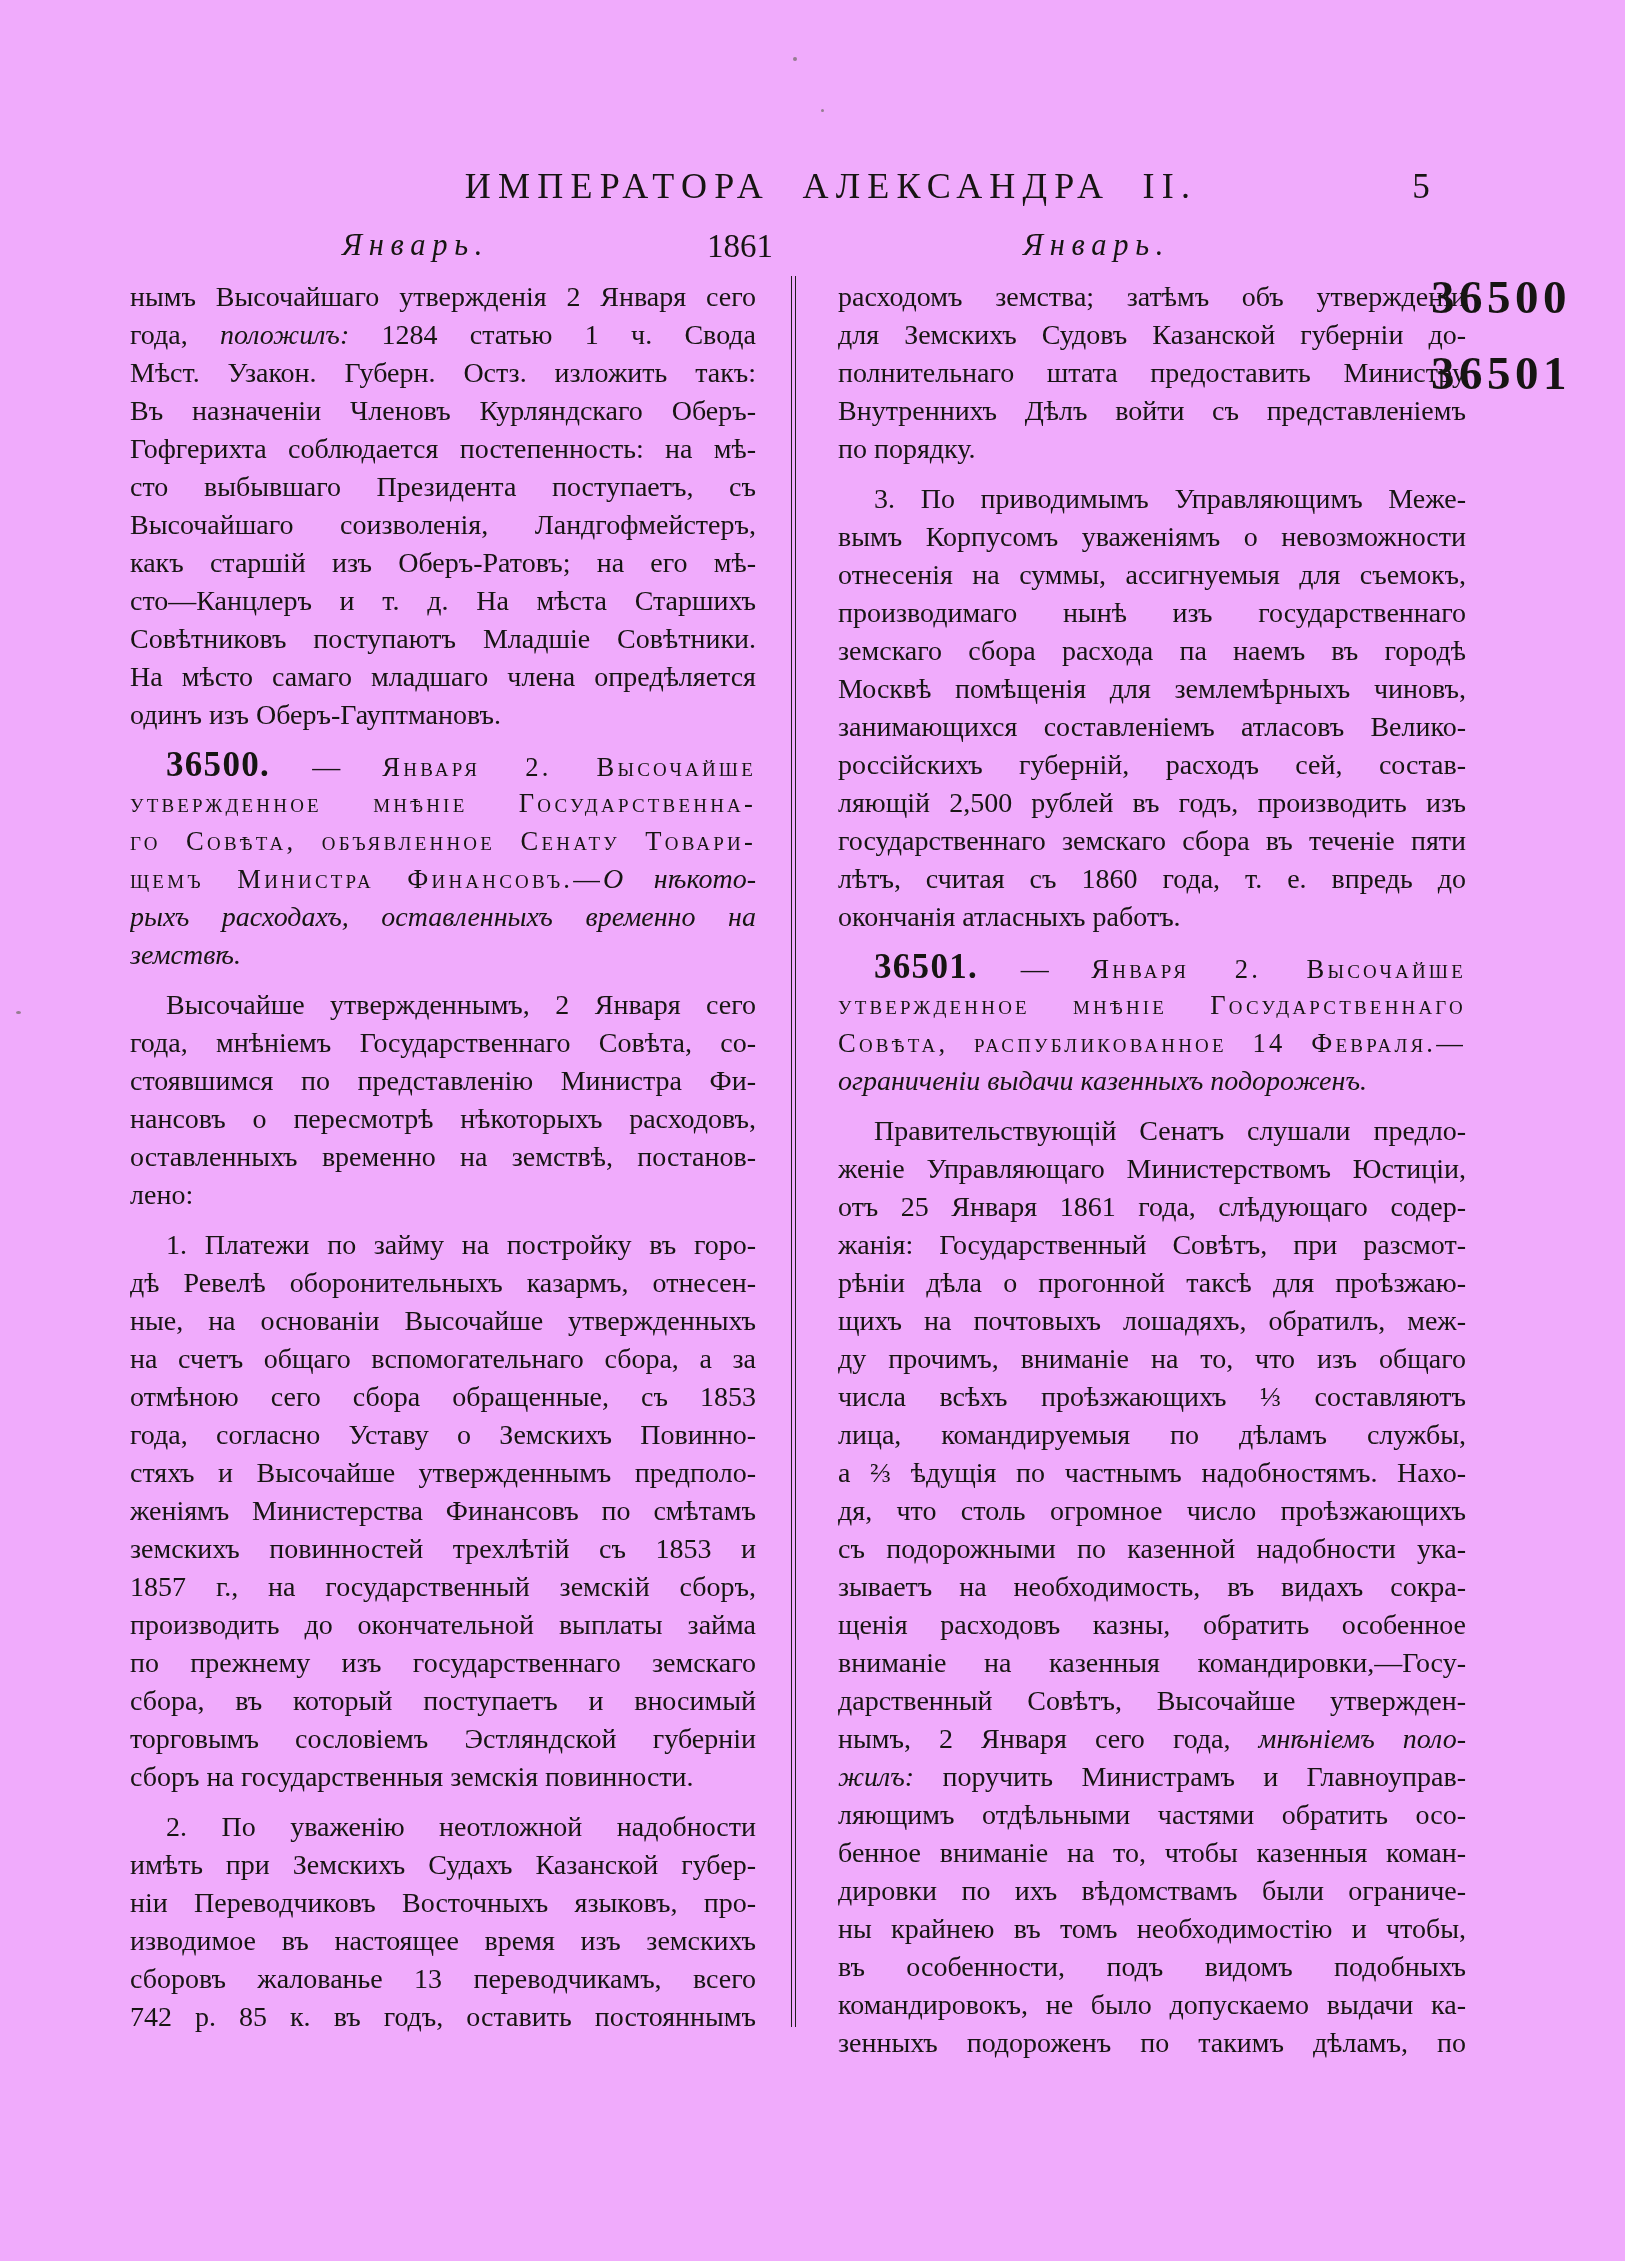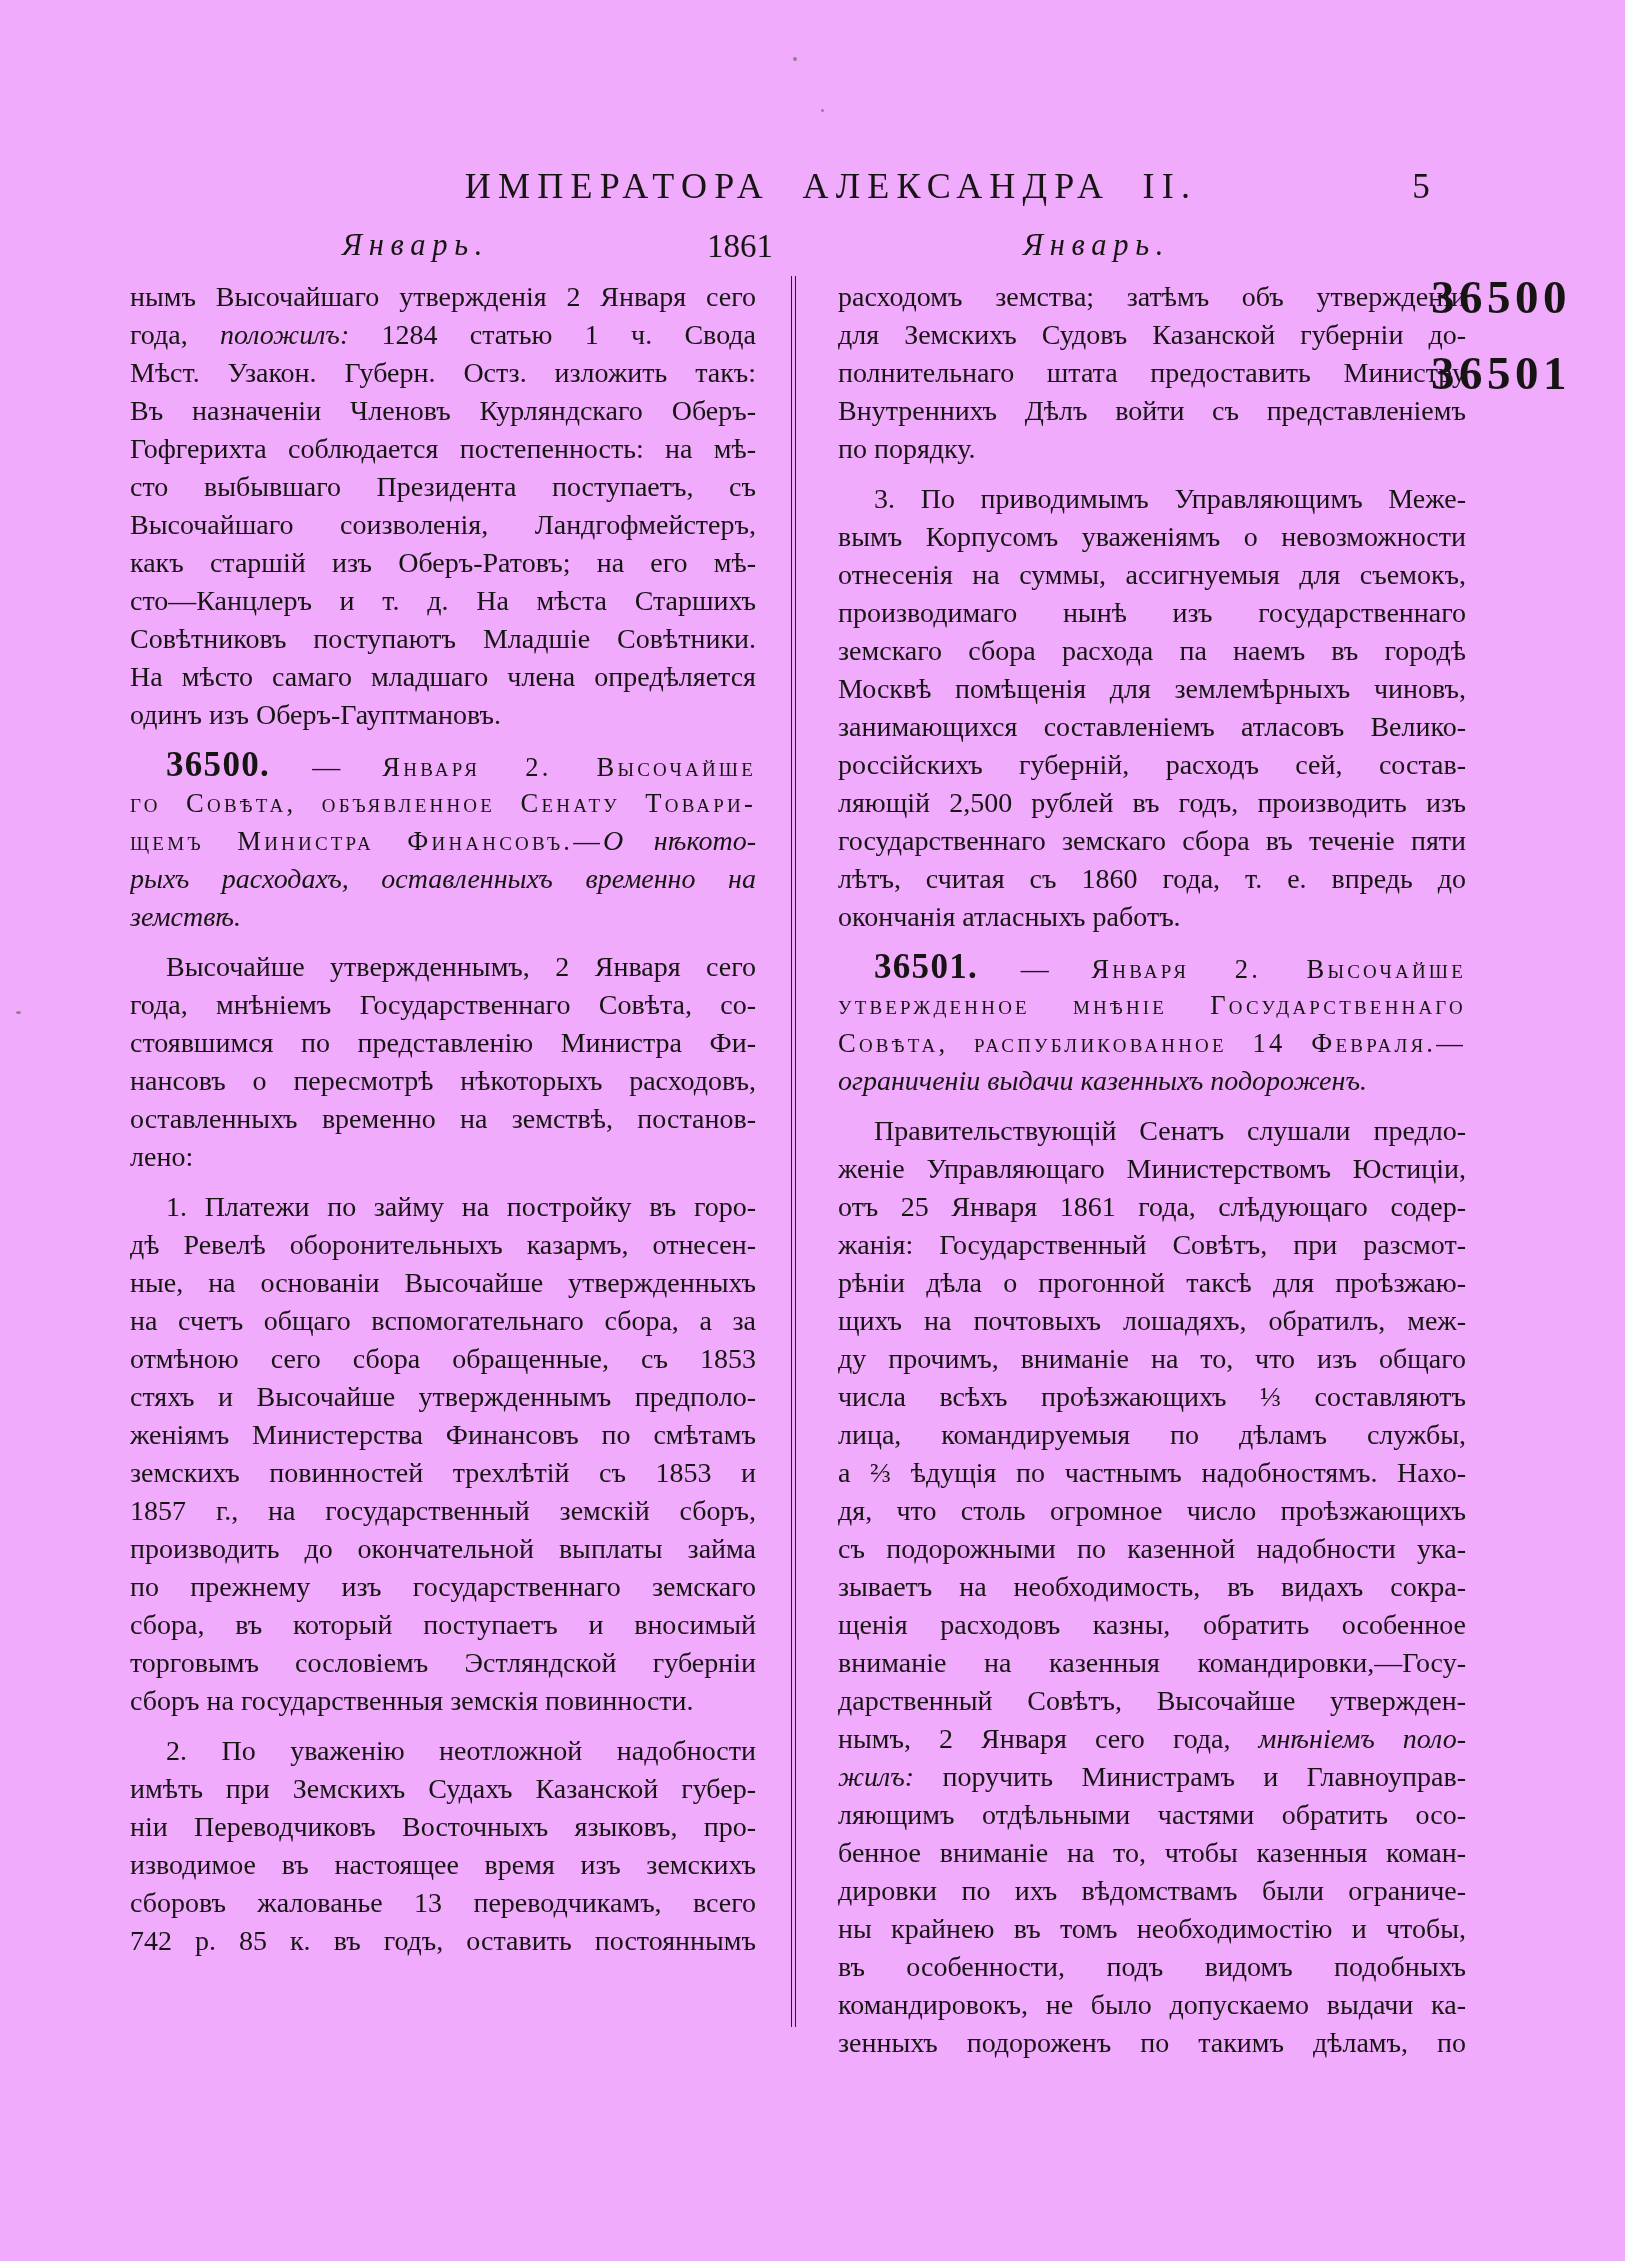--- a/index.html
+++ b/index.html
@@ -101,35 +101,37 @@
       <div class="line"><span class="seg-n">Въ назначеніи Членовъ Курляндскаго Оберъ-</span></div>
       <div class="line"><span class="seg-n">Гофгерихта соблюдается постепенность: на мѣ-</span></div>
       <div class="line"><span class="seg-n">сто выбывшаго Президента поступаетъ, съ</span></div>
       <div class="line"><span class="seg-n">Высочайшаго соизволенія, Ландгофмейстеръ,</span></div>
       <div class="line"><span class="seg-n">какъ старшій изъ Оберъ-Ратовъ; на его мѣ-</span></div>
       <div class="line"><span class="seg-n">сто—Канцлеръ и т. д. На мѣста Старшихъ</span></div>
       <div class="line"><span class="seg-n">Совѣтниковъ поступаютъ Младшіе Совѣтники.</span></div>
       <div class="line"><span class="seg-n">На мѣсто самаго младшаго члена опредѣляется</span></div>
       <div class="line last"><span class="seg-n">одинъ изъ Оберъ-Гауптмановъ.</span></div>
       <div class="line ind"><span class="seg-b">36500.</span><span class="seg-n"> — </span><span class="seg-sp">Января 2. Высочайше</span></div>
+      <div class="line"><span class="seg-sp">утвержденное мнѣніе Государственна-</span></div>
       <div class="line"><span class="seg-sp">го Совѣта, объявленное Сенату Товари-</span></div>
       <div class="line"><span class="seg-sp">щемъ Министра Финансовъ.—</span><span class="seg-it">О нѣкото-</span></div>
       <div class="line"><span class="seg-it">рыхъ расходахъ, оставленныхъ временно на</span></div>
       <div class="line last"><span class="seg-it">земствѣ.</span></div>
       <div class="line ind"><span class="seg-n">Высочайше утвержденнымъ, 2 Января сего</span></div>
       <div class="line"><span class="seg-n">года, мнѣніемъ Государственнаго Совѣта, со-</span></div>
       <div class="line"><span class="seg-n">стоявшимся по представленію Министра Фи-</span></div>
       <div class="line"><span class="seg-n">нансовъ о пересмотрѣ нѣкоторыхъ расходовъ,</span></div>
       <div class="line"><span class="seg-n">оставленныхъ временно на земствѣ, постанов-</span></div>
       <div class="line last"><span class="seg-n">лено:</span></div>
       <div class="line ind"><span class="seg-n">1. Платежи по займу на постройку въ горо-</span></div>
       <div class="line"><span class="seg-n">дѣ Ревелѣ оборонительныхъ казармъ, отнесен-</span></div>
       <div class="line"><span class="seg-n">ные, на основаніи Высочайше утвержденныхъ</span></div>
       <div class="line"><span class="seg-n">на счетъ общаго вспомогательнаго сбора, а за</span></div>
       <div class="line"><span class="seg-n">отмѣною сего сбора обращенные, съ 1853</span></div>
+      <div class="line"><span class="seg-n">года, согласно Уставу о Земскихъ Повинно-</span></div>
       <div class="line"><span class="seg-n">стяхъ и Высочайше утвержденнымъ предполо-</span></div>
       <div class="line"><span class="seg-n">женіямъ Министерства Финансовъ по смѣтамъ</span></div>
       <div class="line"><span class="seg-n">земскихъ повинностей трехлѣтій съ 1853 и</span></div>
       <div class="line"><span class="seg-n">1857 г., на государственный земскій сборъ,</span></div>
       <div class="line"><span class="seg-n">производить до окончательной выплаты займа</span></div>
       <div class="line"><span class="seg-n">по прежнему изъ государственнаго земскаго</span></div>
       <div class="line"><span class="seg-n">сбора, въ который поступаетъ и вносимый</span></div>
       <div class="line"><span class="seg-n">торговымъ сословіемъ Эстляндской губерніи</span></div>
       <div class="line last"><span class="seg-n">сборъ на государственныя земскія повинности.</span></div>
       <div class="line ind"><span class="seg-n">2. По уваженію неотложной надобности</span></div>

